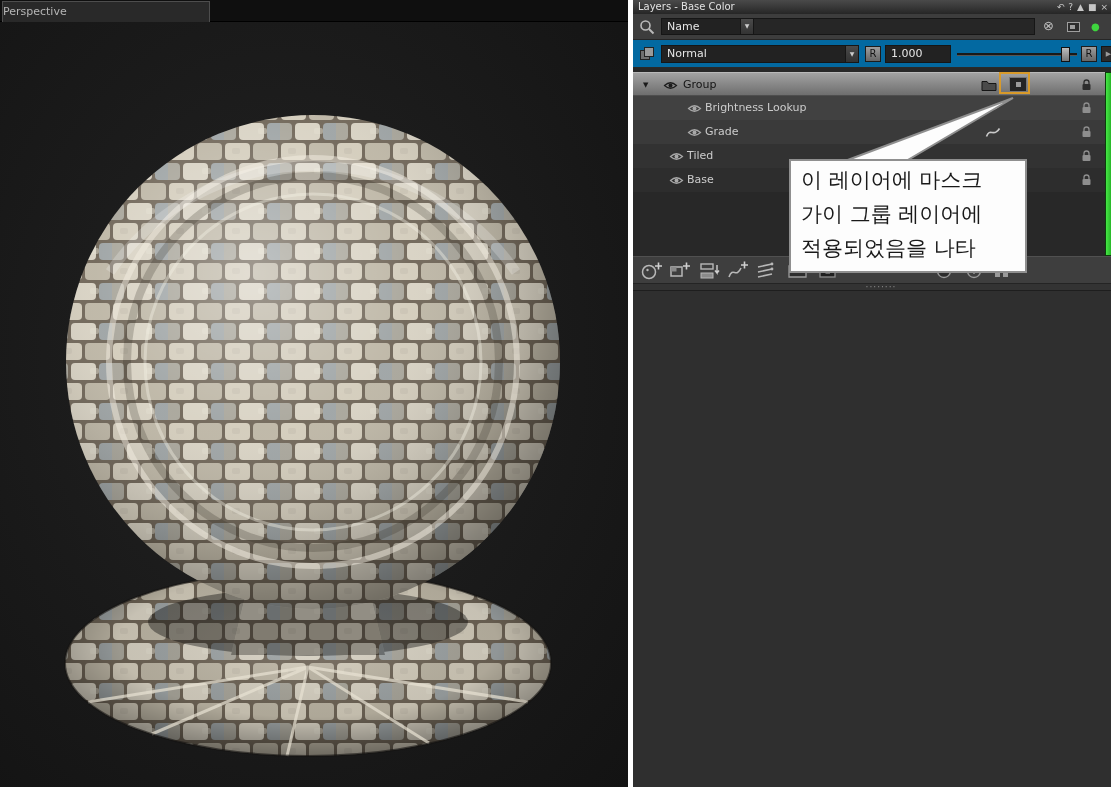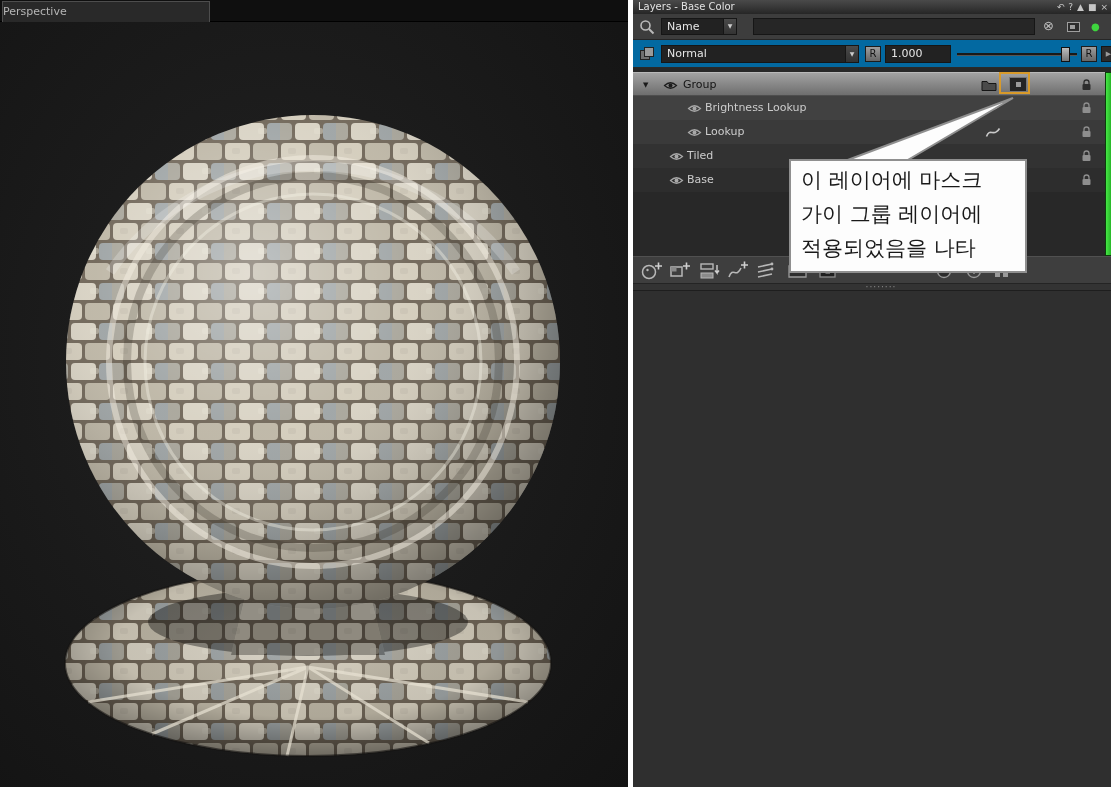--- a/index.html
+++ b/index.html
@@ -28,21 +28,21 @@
   .win-btn { font-size:9px; color:#c6c6c6; line-height:12px; }
 
   .search-row { position:absolute; left:0; top:14px; width:100%; height:26px;
                 background:#3d3d3d; border-bottom:1px solid #262626; }
   .mag { position:absolute; left:6px; top:5px; }
   .combo { position:absolute; background:#222; border:1px solid #161616; color:#e6e6e6; }
   .combo .val { position:absolute; left:5px; top:0; line-height:15px; white-space:nowrap; }
   .combo .dd-btn { position:absolute; right:0; top:0; bottom:0; width:13px;
                    background:linear-gradient(#4a4a4a,#333); border-left:1px solid #161616;
                    color:#ccc; font-size:6px; text-align:center; line-height:14px; }
-  .name-combo { left:28px; top:4px; width:76px; height:17px; }
+  .name-combo { left:28px; top:4px; width:93px; height:17px; }
   .search-input { position:absolute; left:120px; top:4px; width:282px; height:17px;
                   background:#262626; border:1px solid #161616; color:#e6e6e6; font-size:11px; }
   .clear-icon { position:absolute; left:410px; top:5px; font-size:13px; color:#c0c0c0; line-height:14px; }
   .dock-icon  { position:absolute; left:434px; top:8px; width:13px; height:10px;
                 border:1px solid #9e9e9e; background:#2c2c2c; }
   .dock-icon span { position:absolute; left:2px; top:2px; width:5px; height:4px; background:#9e9e9e; }
   .green-dot { position:absolute; left:458px; top:6px; font-size:10px; color:#3ed43e; line-height:14px; }
 
   .blend-row { position:absolute; left:0; top:40px; width:100%; height:28px;
                background:#0369a1; border-bottom:1px solid #2a2a2a; }
@@ -259,21 +259,21 @@
       </span>
     </div>
 
     <div class="lrow row-grade">
       <span class="eye" style="left:54px">
         <svg width="15" height="11" viewBox="0 0 15 11">
             <path d="M1.5 5.5 Q7.5 0 13.5 5.5 Q7.5 11 1.5 5.5Z" fill="none" stroke="currentColor" stroke-width="1.2"></path>
             <circle cx="7.5" cy="5.5" r="2" fill="currentColor"></circle>
           </svg>
       </span>
-      <span class="lbl" style="left:72px">Lookup</span>
+      <span class="lbl" style="left:72px">Grade</span>
       <span class="curve-ic">
         <svg width="16" height="12" viewBox="0 0 16 12">
             <path d="M1.5 10.5C5 1,8.5 12,14.5 2.5" fill="none" stroke="#c9c9c9" stroke-width="1.6"></path>
           </svg>
       </span>
       <span class="lock">
         <svg width="11" height="12" viewBox="0 0 11 12">
             <path d="M3 5V3.5a2.5 2.5 0 0 1 5 0V5" fill="none" stroke="currentColor" stroke-width="1.3"></path>
             <rect x="1.5" y="5" width="8" height="6" rx="1" fill="currentColor"></rect>
           </svg>

